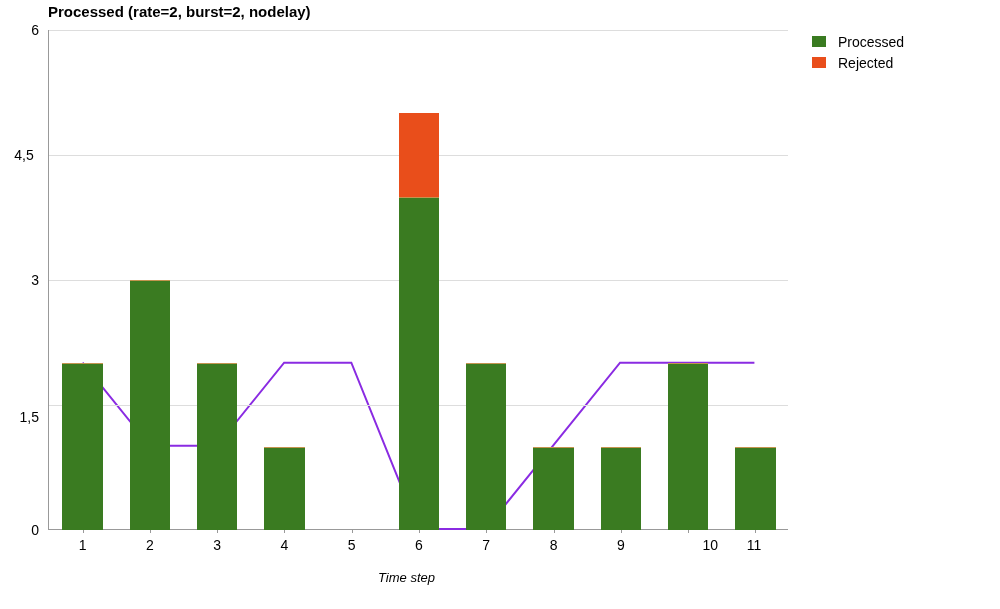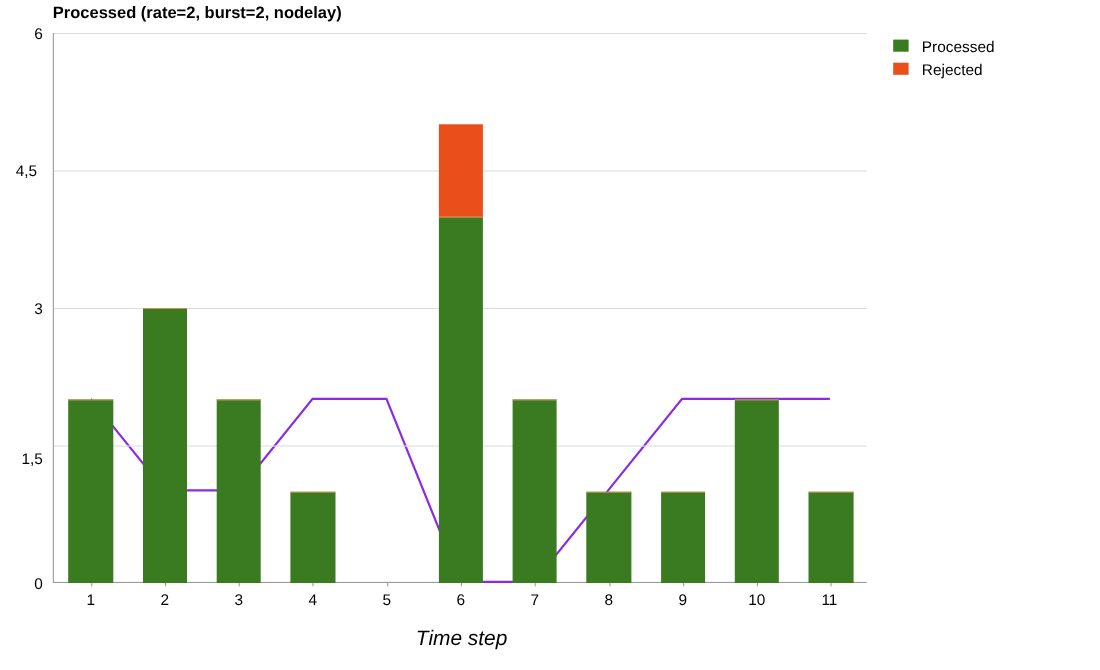--- a/index.html
+++ b/index.html
@@ -83,21 +83,21 @@
     position: absolute;
     left: 0;
     top: 0;
     width: 100%;
     height: 100%;
     overflow: visible;
   }
   .xlabel {
     position: absolute;
     font-style: italic;
-    font-size: 19px;
+    font-size: 13px;
     color: #000;
   }
   .legend {
     position: absolute;
     left: 808px;
     top: 32px;
     font-size: 14px;
   }
   .legend-row {
     display: flex;
@@ -158,21 +158,21 @@
       <div class="x-tick-mark" style="left: 437.273px;"></div>
       <div class="x-tick" style="left: 437.273px;">7</div>
       <div class="bar-processed" style="left: 417.091px; width: 40.3636px; height: 166.667px; top: 333.333px;"></div>
       <div class="x-tick-mark" style="left: 504.545px;"></div>
       <div class="x-tick" style="left: 504.545px;">8</div>
       <div class="bar-processed" style="left: 484.364px; width: 40.3636px; height: 83.3333px; top: 416.667px;"></div>
       <div class="x-tick-mark" style="left: 571.818px;"></div>
       <div class="x-tick" style="left: 571.818px;">9</div>
       <div class="bar-processed" style="left: 551.636px; width: 40.3636px; height: 83.3333px; top: 416.667px;"></div>
       <div class="x-tick-mark" style="left: 639.091px;"></div>
-      <div class="x-tick" style="left: 639.091px;">10</div>
+      <div class="x-tick" style="left: 639.091px; text-align: right;">10</div>
       <div class="bar-processed" style="left: 618.909px; width: 40.3636px; height: 166.667px; top: 333.333px;"></div>
       <div class="x-tick-mark" style="left: 706.364px;"></div>
       <div class="x-tick" style="left: 705px;">11</div>
       <div class="bar-processed" style="left: 686.182px; width: 40.3636px; height: 83.3333px; top: 416.667px;"></div>
     </div>
 
   <div class="xlabel" id="xlabel" style="left: 378px; top: 570px;">Time step</div>
 
   <div class="legend" id="legend">
       <div class="legend-row">

